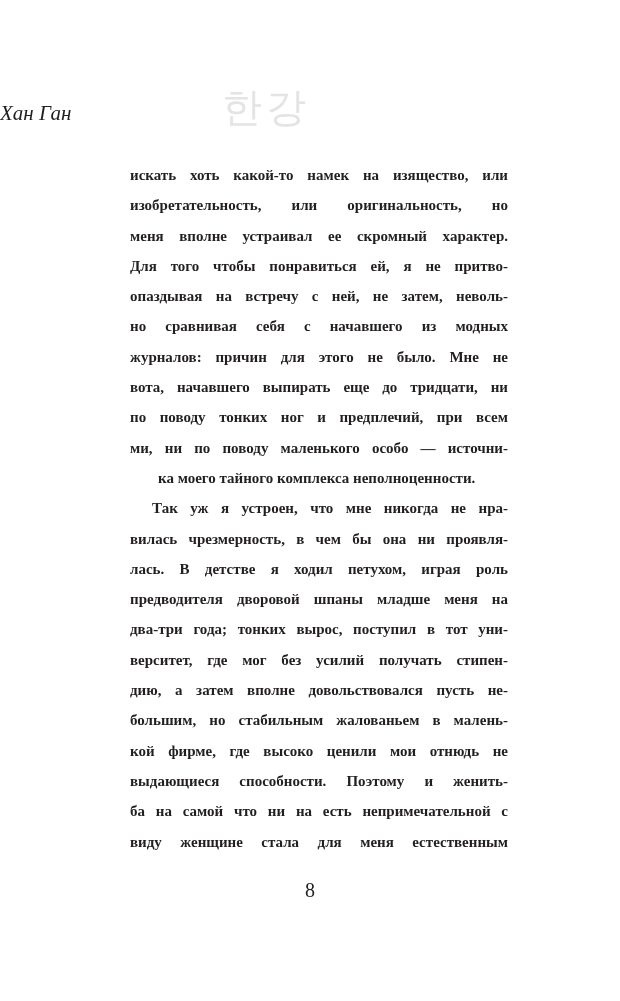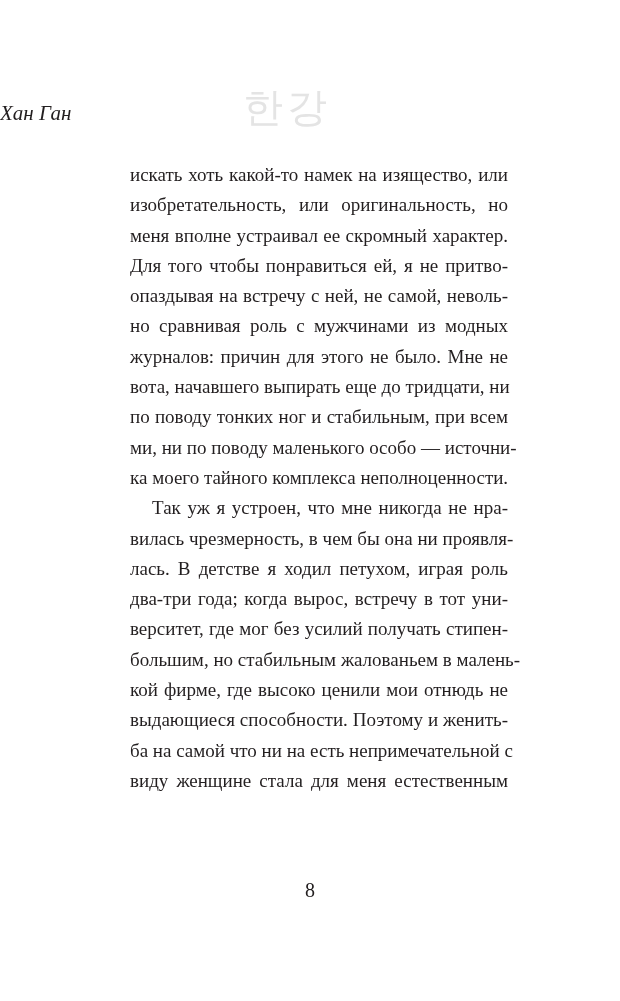--- a/index.html
+++ b/index.html
@@ -26,21 +26,20 @@
       position: absolute;
       left: 0;
       width: 532px;
       top: 82px;
       text-align: center;
       font-family: "DejaVu Sans", sans-serif;
       font-size: 40px;
       letter-spacing: 4px;
       color: #e4e4e4;
       line-height: 50px;
-      padding-left: 21px;
     }
     .running-head {
       position: absolute;
       left: 0;
       width: 540px;
       top: 100px;
       text-align: left;
       font-style: italic;
       font-size: 21px;
       line-height: 26px;
@@ -49,30 +48,32 @@
     .body-text {
       position: absolute;
       left: 130px;
       top: 160px;
       width: 378px;
     }
     .line {
       display: block;
       height: 30.3px;
       line-height: 30.3px;
-      font-size: 19px;
+      font-size: 15px;
       white-space: nowrap;
       text-align: justify;
       text-align-last: justify;
+      font-weight: bold;
     }
     .line.indent {
       padding-left: 22px;
     }
     .line.last {
       text-align-last: left;
+      margin-left: 28px;
     }
     .folio {
       position: absolute;
       left: 0;
       width: 620px;
       top: 878px;
       text-align: center;
       font-size: 20px;
       line-height: 24px;
     }
@@ -82,32 +83,34 @@
 
 <div class="page">
   <div class="watermark">한강</div>
   <div class="running-head">Хан Ган</div>
 
   <div class="body-text">
     <span class="line">искать хоть какой-то намек на изящество, или</span>
     <span class="line">изобретательность, или оригинальность, но</span>
     <span class="line">меня вполне устраивал ее скромный характер.</span>
     <span class="line">Для того чтобы понравиться ей, я не притво-</span>
-    <span class="line">опаздывая на встречу с ней, не самой, неволь-</span>
-    <span class="line">но сравнивая роль с мужчинами из модных</span>
+    <span class="line">опаздывая на встречу с ней, не затем, неволь-</span>
+    <span class="line">но сравнивая себя с начавшего из модных</span>
     <span class="line">журналов: причин для этого не было. Мне не</span>
     <span class="line">вота, начавшего выпирать еще до тридцати, ни</span>
-    <span class="line">по поводу тонких ног и стабильным, при всем</span>
+    <span class="line">по поводу тонких ног и предплечий, при всем</span>
     <span class="line">ми, ни по поводу маленького особо — источни-</span>
     <span class="line last">ка моего тайного комплекса неполноценности.</span>
     <span class="line indent">Так уж я устроен, что мне никогда не нра-</span>
     <span class="line">вилась чрезмерность, в чем бы она ни проявля-</span>
     <span class="line">лась. В детстве я ходил петухом, играя роль</span>
-    <span class="line">два-три года; когда вырос, встречу в тот уни-</span>
+    <span class="line">предводителя дворовой шпаны младше меня на</span>
+    <span class="line">два-три года; тонких вырос, поступил в тот уни-</span>
     <span class="line">верситет, где мог без усилий получать стипен-</span>
+    <span class="line">дию, а затем вполне довольствовался пусть не-</span>
     <span class="line">большим, но стабильным жалованьем в малень-</span>
     <span class="line">кой фирме, где высоко ценили мои отнюдь не</span>
     <span class="line">выдающиеся способности. Поэтому и женить-</span>
     <span class="line">ба на самой что ни на есть непримечательной с</span>
     <span class="line">виду женщине стала для меня естественным</span>
   </div>
 
   <div class="folio">8</div>
 </div>
 

